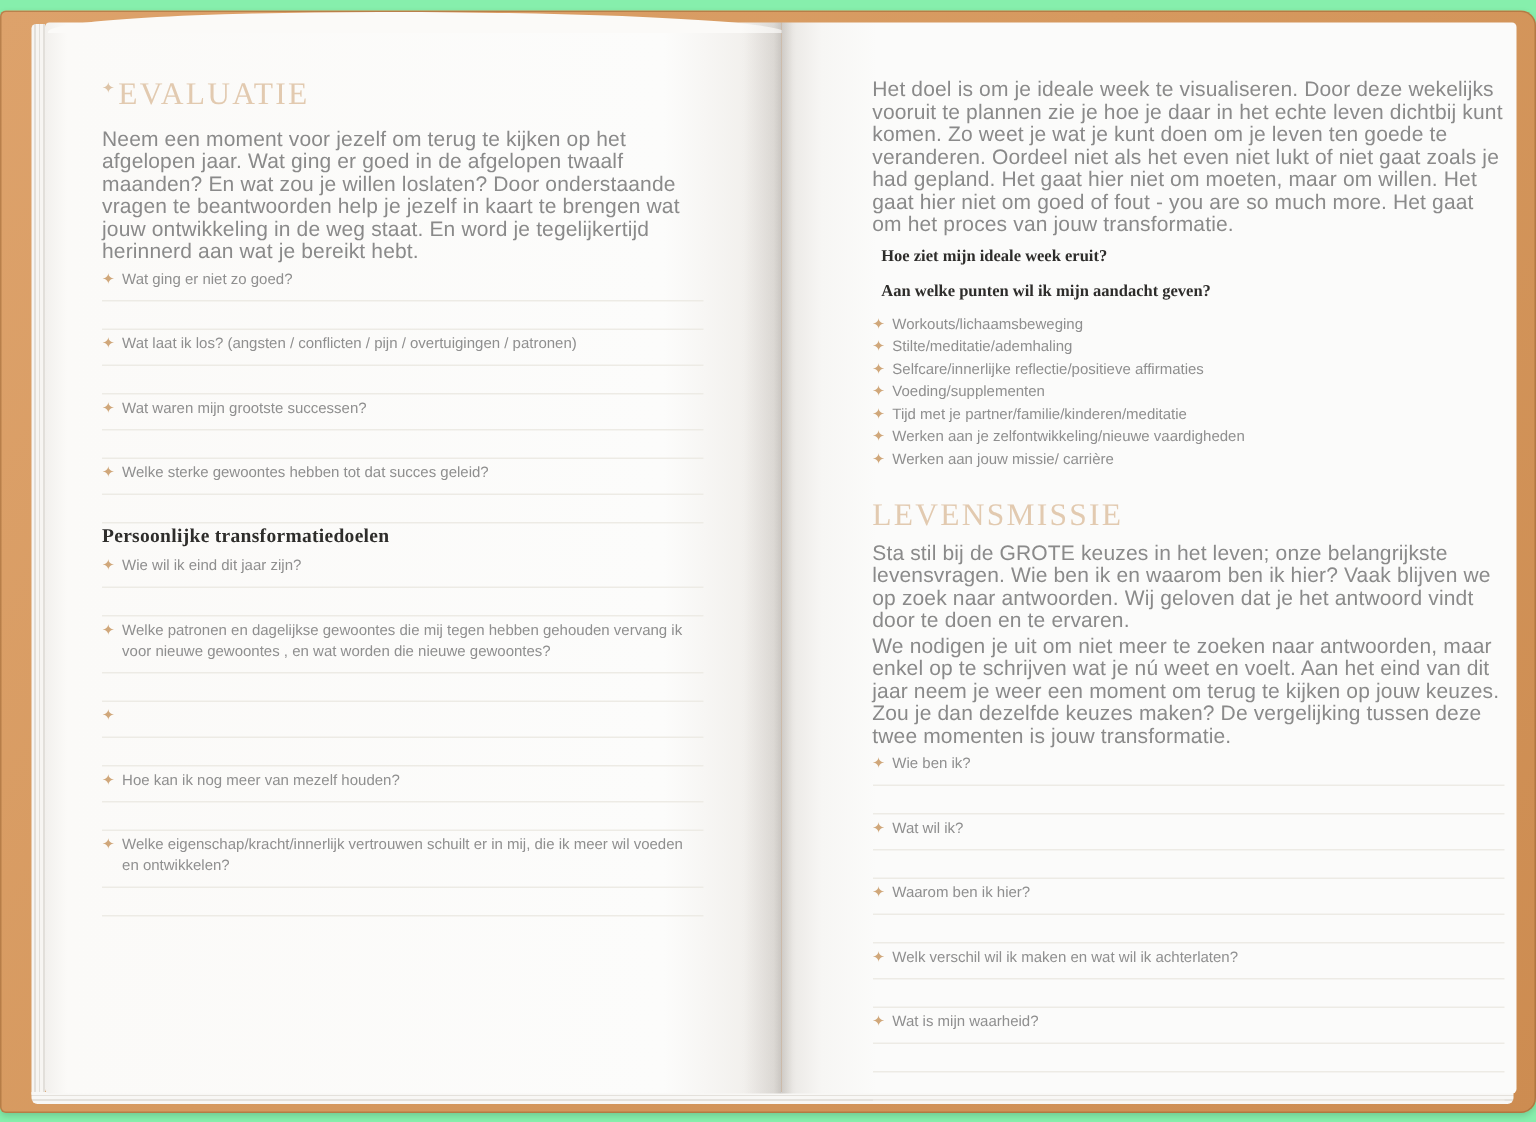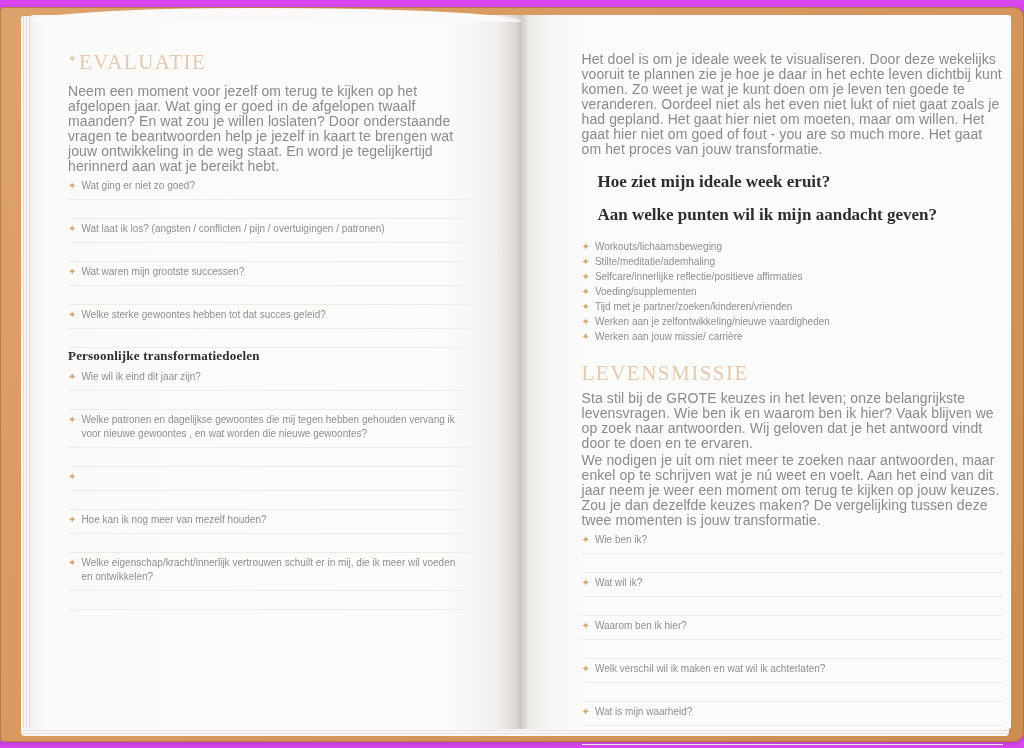--- a/index.html
+++ b/index.html
@@ -1,17 +1,17 @@
 <!DOCTYPE html>
 <html><head>
 <meta charset="utf-8">
 <style>
   html,body{margin:0;padding:0;}
   body{width:1024px;height:748px;font-family:"Liberation Sans",sans-serif;}
-  .canvas{position:relative;width:1024px;height:748px;background:#d946ef;overflow:hidden;}
+  .canvas{position:relative;width:1024px;height:748px;background:#86efac;overflow:hidden;}
 
   
   .book{position:absolute;left:0;top:7px;width:1024px;height:735px;
         background:linear-gradient(130deg,#dda26b 0%,#d6995f 45%,#cd8c51 100%);
         border-radius:4px 10px 10px 4px;
         box-shadow:inset 0 0 0 1px rgba(150,95,45,.5), 0 2px 4px rgba(0,0,0,.15);}
 
   
   .pages{position:absolute;left:30px;top:8px;right:13px;bottom:13px;}
   .sliver-left{position:absolute;left:-9px;top:1px;bottom:-3px;width:9px;border-radius:3px 0 0 3px;
@@ -42,22 +42,22 @@
   .sec-gap{margin-top:12px;}
   .sec-gap-right{margin-top:16px;}
 
   .qblock{margin:0;}
   .qrow{display:flex;gap:5px;align-items:flex-start;padding:3px 0 6px;
         border-bottom:1px solid #edebe5;}
   .qtext{font-size:10px;line-height:14px;color:#8f8f8f;}
   .spark{font-size:10px;line-height:14px;color:#d0a77a;flex:0 0 auto;}
   .arow{height:18px;border-bottom:1px solid #edebe5;}
 
-  .bold-q{margin:16px;font-family:"Liberation Serif",serif;font-weight:700;
-        font-size:17px;line-height:17px;color:#2e2d2b;}
+  .bold-q{margin:6px;font-family:"Liberation Serif",serif;font-weight:700;
+        font-size:11px;line-height:17px;color:#2e2d2b;}
   .bold-q-wrap{margin:6px 0 4px;}
   .bullets{margin:2px 0 0;}
   .bullet{display:flex;gap:5px;align-items:flex-start;font-size:10px;line-height:15px;color:#8f8f8f;}
   .bullet .spark{line-height:15px;}
 
   
   .spine{position:absolute;left:50%;top:0;bottom:0;width:54px;transform:translateX(-50%);
         background:linear-gradient(to right,rgba(0,0,0,0) 0%,rgba(95,85,75,.06) 40%,rgba(95,85,75,.10) 50%,rgba(255,255,255,0) 64%);
         pointer-events:none;}
 </style>
@@ -168,21 +168,21 @@
               <div class="bullet">
                   <span class="spark">✦</span>
                   <span>Selfcare/innerlijke reflectie/positieve affirmaties</span>
                 </div>
               <div class="bullet">
                   <span class="spark">✦</span>
                   <span>Voeding/supplementen</span>
                 </div>
               <div class="bullet">
                   <span class="spark">✦</span>
-                  <span>Tijd met je partner/zoeken/kinderen/vrienden</span>
+                  <span>Tijd met je partner/familie/kinderen/meditatie</span>
                 </div>
               <div class="bullet">
                   <span class="spark">✦</span>
                   <span>Werken aan je zelfontwikkeling/nieuwe vaardigheden</span>
                 </div>
               <div class="bullet">
                   <span class="spark">✦</span>
                   <span>Werken aan jouw missie/ carrière</span>
                 </div>
             </div>

